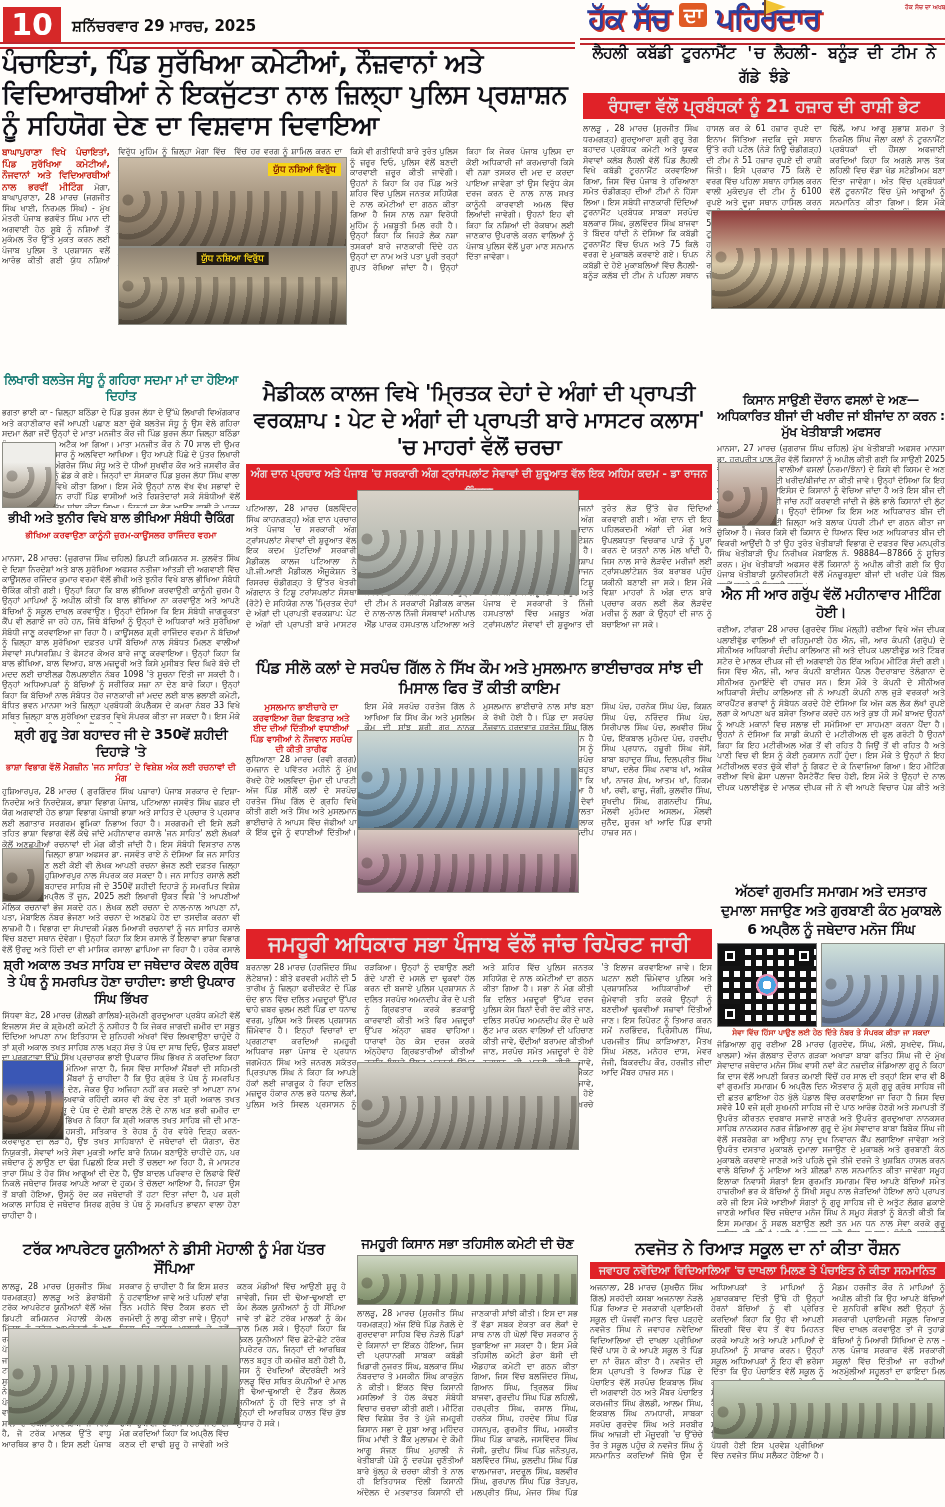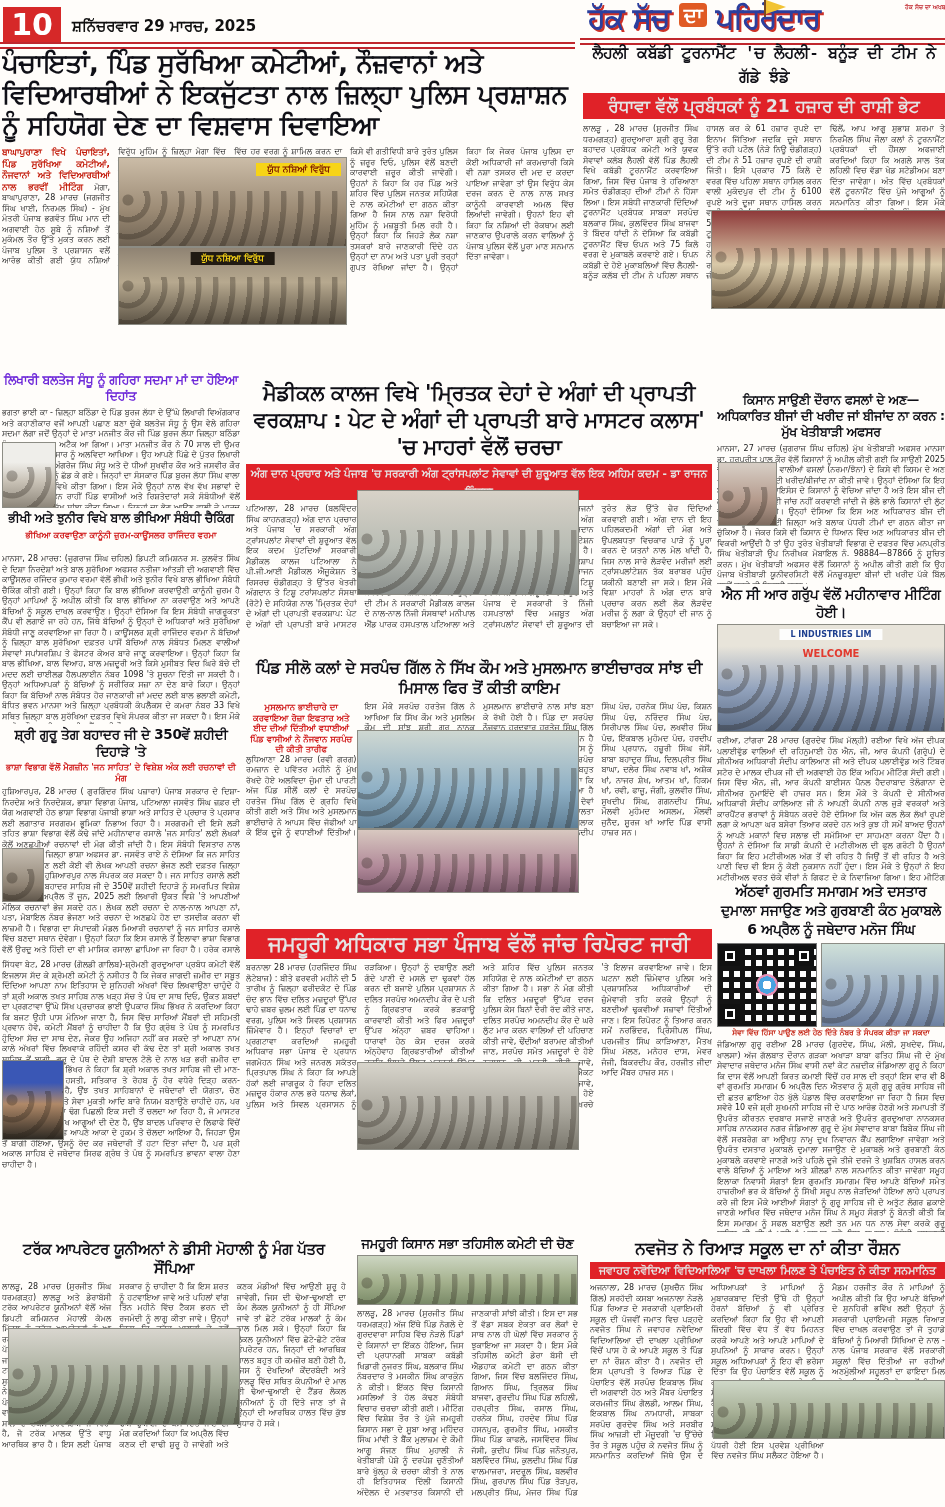--- a/index.html
+++ b/index.html
@@ -16,29 +16,29 @@
   .da-badge{display:inline-block;background:#e05a24;color:#fff;font-size:20px;line-height:24px;
             padding:0 5px;border-radius:4px;text-shadow:none;vertical-align:6px;}
   .flag{position:absolute;left:178px;top:-1px;width:0;height:0;
         border-top:7px solid transparent;border-bottom:7px solid transparent;border-left:20px solid #f2c335;}
   .flagpole{position:absolute;left:176px;top:-2px;width:2px;height:18px;background:#7a4a1e;}
   .tagline{position:absolute;right:2px;top:2px;font-size:6px;color:#c0272d;font-weight:bold;}
   
   .art{position:absolute;overflow:hidden;}
   .hl{font-weight:bold;color:#0f0f16;letter-spacing:-0.3px;}
   .hl.center{text-align:center;}
-  .hl.darkred{color:#6d28d9;}
+  .hl.darkred{color:#0f766e;}
   .redbanner{background:#e02228;color:#e5e5e5;font-weight:bold;text-align:center;}
   .redsub{color:#d01818;font-weight:bold;text-align:center;}
   .body{font-size:8px;line-height:10.5px;text-align:justify;color:#222;overflow:hidden;}
   .lead{color:#c21807;font-weight:bold;}
   .photo{position:absolute;border:1px solid #8c8c84;overflow:hidden;}
   .photo::before{content:"";position:absolute;left:0;right:0;bottom:0;top:38%;
      background:repeating-radial-gradient(circle at 9px 9px,rgba(35,28,20,.30) 0 5px,transparent 6px 17px);}
-  .pbanner{position:absolute;font-weight:bold;font-size:9px;padding:1px 11px;}
+  .pbanner{position:absolute;font-weight:bold;font-size:9px;padding:1px 5px;}
   .qr{position:relative;background:#fff;border:1px solid #777;
       background-image:repeating-linear-gradient(0deg,#141414 0 5px,transparent 5px 11px),
                        repeating-linear-gradient(90deg,#141414 0 5px,transparent 5px 11px);}
   .qr-eye{position:absolute;width:20px;height:20px;border:5px solid #111;background:#fff;box-sizing:border-box;}
   .qr-eye::after{content:"";position:absolute;left:2px;top:2px;width:6px;height:6px;background:#111;}
   .qr-logo{position:absolute;left:38px;top:30px;width:22px;height:22px;border-radius:50%;
            background:radial-gradient(circle,#fff 28%,#4aa3e0 29% 55%,#e78fb5 56% 80%,#f4c335 81%);}
   .caption-red{color:#c21807;font-weight:bold;font-size:7.5px;text-align:center;}
 </style>
 </head>
@@ -103,20 +103,21 @@
   <div class="art" style="left:2px;top:726px;width:238px;height:228px;">
     <div class="hl center" style="font-size:13.5px;line-height:17px;">ਸ਼੍ਰੀ ਗੁਰੂ ਤੇਗ ਬਹਾਦਰ ਜੀ ਦੇ 350ਵੇਂ ਸ਼ਹੀਦੀ ਦਿਹਾੜੇ 'ਤੇ</div>
     <div class="redsub" style="font-size:8.5px;margin-top:2px;">ਭਾਸ਼ਾ ਵਿਭਾਗ ਵੱਲੋਂ ਮੈਗਜ਼ੀਨ 'ਜਨ ਸਾਹਿਤ' ਦੇ ਵਿਸ਼ੇਸ਼ ਅੰਕ ਲਈ ਰਚਨਾਵਾਂ ਦੀ ਮੰਗ</div>
     <div class="body" style="margin-top:3px;height:186px;">
       <span>ਹੁਸ਼ਿਆਰਪੁਰ, 28 ਮਾਰਚ ( ਗੁਰਗਿੰਦਰ ਸਿੰਘ ਪਜ਼ਾਰਾ) ਪੰਜਾਬ ਸਰਕਾਰ ਦੇ ਦਿਸ਼ਾ-ਨਿਰਦੇਸ਼ ਅਤੇ ਨਿਰਦੇਸ਼ਕ, ਭਾਸ਼ਾ ਵਿਭਾਗ ਪੰਜਾਬ, ਪਟਿਆਲਾ ਜਸਵੰਤ ਸਿੰਘ ਜ਼ਫ਼ਰ ਦੀ ਯੋਗ ਅਗਵਾਈ ਹੇਠ ਭਾਸ਼ਾ ਵਿਭਾਗ ਪੰਜਾਬੀ ਭਾਸ਼ਾ ਅਤੇ ਸਾਹਿਤ ਦੇ ਪ੍ਰਚਾਰ ਤੇ ਪ੍ਰਸਾਰ ਲਈ ਲਗਾਤਾਰ ਸਰਗਰਮ ਭੂਮਿਕਾ ਨਿਭਾਅ ਰਿਹਾ ਹੈ। ਸਰਗਰਮੀ ਦੀ ਇਸੇ ਲੜੀ ਤਹਿਤ ਭਾਸ਼ਾ ਵਿਭਾਗ ਵੱਲੋਂ ਕੱਢੇ ਜਾਂਦੇ ਮਹੀਨਾਵਾਰ ਰਸਾਲੇ 'ਜਨ ਸਾਹਿਤ' ਲਈ ਲੇਖਕਾਂ ਕੋਲੋਂ ਅਣਛਪੀਆਂ ਰਚਨਾਵਾਂ ਦੀ ਮੰਗ ਕੀਤੀ ਜਾਂਦੀ ਹੈ। ਇਸ ਸੰਬੰਧੀ ਵਿਸਤਾਰ ਨਾਲ ਗੱਲ ਕਰਦਿਆਂ ਜ਼ਿਲ੍ਹਾ ਭਾਸ਼ਾ ਅਫਸਰ ਡਾ. ਜਸਵੰਤ ਰਾਏ ਨੇ ਦੱਸਿਆ ਕਿ ਜਨ ਸਾਹਿਤ ਰਸਾਲੇ 'ਚ ਛਪਣ ਲਈ ਕੋਈ ਵੀ ਲੇਖਕ ਆਪਣੀ ਰਚਨਾ ਭੇਜਣ ਲਈ ਦਫ਼ਤਰ ਜ਼ਿਲ੍ਹਾ ਭਾਸ਼ਾ ਅਫਸਰ ਹੁਸ਼ਿਆਰਪੁਰ ਨਾਲ ਸੰਪਰਕ ਕਰ ਸਕਦਾ ਹੈ। ਜਨ ਸਾਹਿਤ ਰਸਾਲੇ ਲਈ ਸ਼੍ਰੀ ਗੁਰੂ ਤੇਗ ਬਹਾਦਰ ਸਾਹਿਬ ਜੀ ਦੇ 350ਵੇਂ ਸ਼ਹੀਦੀ ਦਿਹਾੜੇ ਨੂੰ ਸਮਰਪਿਤ ਵਿਸ਼ੇਸ਼ ਅੰਕ ਮਹੀਨਾ ਅਪ੍ਰੈਲ ਤੋਂ ਜੂਨ, 2025 ਲਈ ਲਿਖਾਰੀ ਉਕਤ ਵਿਸ਼ੇ 'ਤੇ ਆਪਣੀਆਂ ਮੌਲਿਕ ਰਚਨਾਵਾਂ ਭੇਜ ਸਕਦੇ ਹਨ। ਲੇਖਕ ਲਈ ਰਚਨਾ ਦੇ ਨਾਲ-ਨਾਲ ਆਪਣਾ ਨਾਂ, ਪਤਾ, ਮੋਬਾਇਲ ਨੰਬਰ ਭੇਜਣਾ ਅਤੇ ਰਚਨਾ ਦੇ ਅਣਛਪੇ ਹੋਣ ਦਾ ਤਸਦੀਕ ਕਰਨਾ ਵੀ ਲਾਜ਼ਮੀ ਹੈ। ਵਿਭਾਗ ਦਾ ਸੰਪਾਦਕੀ ਮੰਡਲ ਮਿਆਰੀ ਰਚਨਾਵਾਂ ਨੂੰ ਜਨ ਸਾਹਿਤ ਰਸਾਲੇ ਵਿੱਚ ਬਣਦਾ ਸਥਾਨ ਦੇਵੇਗਾ। ਉਨ੍ਹਾਂ ਕਿਹਾ ਕਿ ਇਸ ਰਸਾਲੇ ਤੋਂ ਇਲਾਵਾ ਭਾਸ਼ਾ ਵਿਭਾਗ ਵੱਲੋਂ ਉਰਦੂ ਅਤੇ ਹਿੰਦੀ ਦਾ ਵੀ ਮਾਸਿਕ ਰਸਾਲਾ ਛਾਪਿਆ ਜਾ ਰਿਹਾ ਹੈ। ਹਰੇਕ ਰਸਾਲੇ ਦਾ ਸਾਲਾਨਾ ਚੰਦਾ ਮਹਿਜ ਦੋ ਸੌ ਚਾਲੀ ਰੁਪਏ ਹੈ। ਜ਼ਿਲ੍ਹਾ ਭਾਸ਼ਾ ਦਫ਼ਤਰ ਹੁਸ਼ਿਆਰਪੁਰ ਤੋਂ ਇਹ ਰਸਾਲੇ ਆ ਕੇ ਲਿਜਾਏ ਜਾ ਸਕਦੇ ਹਨ। ਇਨ੍ਹਾਂ ਰਸਾਲਿਆਂ ਨੂੰ ਵਿਭਾਗ ਵੱਲੋਂ ਪਾਠਕਾਂ ਦੇ ਘਰਾਂ ਤੱਕ ਡਾਕ ਰਾਹੀਂ ਪਹੁੰਚਾਉਣ ਦੀ ਵੀ ਵਿਵਸਥਾ ਕੀਤੀ ਗਈ ਹੈ।</span>
     </div>
     <div class="photo" style="left:0;top:122px;width:40px;height:52px;background:linear-gradient(180deg,#c8c0b4,#8f8374 70%,#5f564b);"></div>
   </div>
 
   <div class="art" style="left:2px;top:956px;width:238px;height:282px;">
+    <div class="hl center" style="font-size:13px;line-height:17px;">ਸ਼੍ਰੀ ਅਕਾਲ ਤਖਤ ਸਾਹਿਬ ਦਾ ਜਥੇਦਾਰ ਕੇਵਲ ਗ੍ਰੰਥ ਤੇ ਪੰਥ ਨੂੰ ਸਮਰਪਿਤ ਹੋਣਾ ਚਾਹੀਦਾ: ਭਾਈ ਉਪਕਾਰ ਸਿੰਘ ਭਿੱਖਰ</div>
     <div class="body" style="margin-top:4px;height:238px;">
       <span>ਸਿੱਧਵਾ ਬੇਟ, 28 ਮਾਰਚ (ਗੋਲਡੀ ਗਾਲਿਬ)-ਸ਼੍ਰੋਮਣੀ ਗੁਰਦੁਆਰਾ ਪ੍ਰਬੰਧ ਕਮੇਟੀ ਵੱਲੋਂ ਇਜਲਾਸ ਸੱਦ ਕੇ ਸ਼੍ਰੋਮਣੀ ਕਮੇਟੀ ਨੂੰ ਨਸੀਹਤ ਹੈ ਕਿ ਜੇਕਰ ਜਾਗਦੀ ਜ਼ਮੀਰ ਦਾ ਸਬੂਤ ਦਿੰਦਿਆ ਆਪਣਾ ਨਾਮ ਇਤਿਹਾਸ ਦੇ ਸੁਨਿਹਰੀ ਅੱਖਰਾਂ ਵਿੱਚ ਲਿਖਵਾਉਣਾ ਚਾਹੁੰਦੇ ਹੋ ਤਾਂ ਸ਼੍ਰੀ ਅਕਾਲ ਤਖਤ ਸਾਹਿਬ ਨਾਲ ਖੜ੍ਹ ਸੱਚ ਤੇ ਪੰਥ ਦਾ ਸਾਥ ਦਿਓ, ਉਕਤ ਸ਼ਬਦਾਂ ਦਾ ਪ੍ਰਗਟਾਵਾ ਉੱਘੇ ਸਿੱਖ ਪ੍ਰਚਾਰਕ ਭਾਈ ਉਪਕਾਰ ਸਿੰਘ ਭਿੱਖਰ ਨੇ ਕਰਦਿਆ ਕਿਹਾ ਕਿ ਬਜਟ ਉਹੀ ਪਾਸ ਮੰਨਿਆ ਜਾਣਾ ਹੈ, ਜਿਸ ਵਿੱਚ ਸਾਰਿਆਂ ਮੈਂਬਰਾਂ ਦੀ ਸਹਿਮਤੀ ਪ੍ਰਵਾਨ ਹੋਵੇ, ਕਮੇਟੀ ਮੈਂਬਰਾਂ ਨੂੰ ਚਾਹੀਦਾ ਹੈ ਕਿ ਉਹ ਗ੍ਰੰਥ ਤੇ ਪੰਥ ਨੂੰ ਸਮਰਪਿਤ ਹੁੰਦਿਆ ਸੱਚ ਦਾ ਸਾਥ ਦੇਣ, ਜੇਕਰ ਉਹ ਅਜਿਹਾ ਨਹੀਂ ਕਰ ਸਕਦੇ ਤਾਂ ਆਪਣਾ ਨਾਮ ਕਾਲੇ ਅੱਖਰਾਂ ਵਿੱਚ ਲਿਖਵਾਕੇ ਰਹਿੰਦੀ ਕਸਰ ਵੀ ਕੱਢ ਦੇਣ ਤਾਂ ਸ਼੍ਰੀ ਅਕਾਲ ਤਖਤ ਸਾਹਿਬ ਤੋਂ ਬਾਗੀ, ਗੁਰੂ ਦੇ ਪੰਥ ਦੇ ਦੋਸ਼ੀ ਬਾਦਲ ਟੋਲੇ ਦੇ ਨਾਲ ਖੜ ਭਰੀ ਜ਼ਮੀਰ ਦਾ ਸਬੂਤ ਦੇ ਦੇਣ। ਭਾਈ ਭਿੱਖਰ ਨੇ ਕਿਹਾ ਕਿ ਸ਼੍ਰੀ ਅਕਾਲ ਤਖਤ ਸਾਹਿਬ ਜੀ ਦੀ ਮਾਣ-ਮਰਿਆਦਾ, ਆਜ਼ਾਦ ਹਸਤੀ, ਸਤਿਕਾਰ ਤੇ ਰੋਹਬ ਨੂੰ ਹੋਰ ਵਧੇਰੇ ਦਿੜ੍ਹ ਕਰਨ-ਕਰਵਾਉਣ ਦੀ ਲੋੜ ਹੈ, ਉਂਝ ਤਖਤ ਸਾਹਿਬਾਨਾਂ ਦੇ ਜਥੇਦਾਰਾਂ ਦੀ ਯੋਗਤਾ, ਚੋਣ ਨਿਯੁਕਤੀ, ਸੇਵਾਵਾਂ ਅਤੇ ਸੇਵਾ ਮੁਕਤੀ ਆਦਿ ਬਾਰੇ ਨਿਯਮ ਬਣਾਉਣੇ ਚਾਹੀਦੇ ਹਨ, ਪਰ ਜਥੇਦਾਰ ਨੂੰ ਲਾਉਣ ਦਾ ਢੰਗ ਪਿਛਲੀ ਇਕ ਸਦੀ ਤੋਂ ਚਲਦਾ ਆ ਰਿਹਾ ਹੈ, ਜੋ ਮਾਸਟਰ ਤਾਰਾ ਸਿੰਘ ਤੇ ਹੋਰ ਸਿੱਖ ਆਗੂਆਂ ਦੀ ਦੇਣ ਹੈ, ਉਂਝ ਬਾਦਲ ਪਰਿਵਾਰ ਦੇ ਲਿਫਾਫੇ ਵਿੱਚੋਂ ਨਿਕਲੇ ਜਥੇਦਾਰ ਸਿਰਫ ਆਪਣੇ ਆਕਾ ਦੇ ਹੁਕਮ ਤੇ ਚੱਲਦਾ ਆਇਆ ਹੈ, ਜਿਹੜਾ ਉਸ ਤੋਂ ਬਾਗੀ ਹੋਇਆ, ਉਸਨੂੰ ਰੱਦ ਕਰ ਜਥੇਦਾਰੀ ਤੋਂ ਹਟਾ ਦਿੱਤਾ ਜਾਂਦਾ ਹੈ, ਪਰ ਸ਼੍ਰੀ ਅਕਾਲ ਸਾਹਿਬ ਦੇ ਜਥੇਦਾਰ ਸਿਰਫ ਗ੍ਰੰਥ ਤੇ ਪੰਥ ਨੂੰ ਸਮਰਪਿਤ ਭਾਵਨਾ ਵਾਲਾ ਹੋਣਾ ਚਾਹੀਦਾ ਹੈ।</span>
     </div>
     <div class="photo" style="left:0;top:104px;width:60px;height:78px;background:linear-gradient(180deg,#3a57b5 28%,#b08968 55%,#2e2a24);"></div>
   </div>
 
   <div class="art" style="left:2px;top:1240px;width:344px;height:265px;">
     <div class="hl center" style="font-size:15px;line-height:19px;">ਟਰੱਕ ਆਪਰੇਟਰ ਯੂਨੀਅਨਾਂ ਨੇ ਡੀਸੀ ਮੋਹਾਲੀ ਨੂੰ ਮੰਗ ਪੱਤਰ ਸੌਂਪਿਆ</div>
     <div class="body" style="margin-top:4px;height:238px;column-count:3;column-gap:8px;">
       <span>ਲਾਲੜੂ, 28 ਮਾਰਚ (ਸੁਰਜੀਤ ਸਿੰਘ ਧਰਮਗੜ੍ਹ) ਲਾਲੜੂ ਅਤੇ ਡੇਰਾਬੱਸੀ ਟਰੱਕ ਆਪਰੇਟਰ ਯੂਨੀਅਨਾਂ ਵੱਲੋਂ ਅੱਜ ਡਿਪਟੀ ਕਮਿਸ਼ਨਰ ਮੋਹਾਲੀ ਕੋਮਲ ਮਿੱਤਲ ਨੂੰ ਟਰੱਕ ਆਪਰੇਟਰਾਂ ਨੂੰ ਆ ਰਹੀਆਂ ਸਮੱਸਿਆਵਾਂ ਸੰਬੰਧੀ ਮੰਗ ਪੱਤਰ ਸੌਂਪਿਆ ਗਿਆ। ਇਸ ਸੰਬੰਧੀ ਜਾਣਕਾਰੀ ਦਿੰਦਿਆਂ ਬੱਜੀ-ਮੁਬਾਰਿਕਪੁਰ ਟਰੱਕ ਆਪਰੇਟਰ ਯੂਨੀਅਨ ਦੇ ਪ੍ਰਧਾਨ ਸੁਖਦੀਪ ਸਿੰਘ ਫੌਜੀ ਰਾਮਗੜ੍ਹ ਭੁੱਜਖੀ ਨੇ ਪੱਤਰ ਰਾਹੀਂ ਮੰਗ ਕੀਤੀ ਹੈ ਕਿ ਪੰਜਾਬ ਸਰਕਾਰ ਵੱਲੋਂ ਨਵੇਂ ਖਰੀਦੇ ਗਏ ਵਾਹਨਾਂ ਦਾ ਪਹਿਲੀ ਵਾਰ ਵਿੱਚ ਹੀ 4 ਸਾਲਾ ਦਾ ਟੈਕਸ ਭਰਵਾਇਆ ਜਾ ਰਿਹਾ ਹੈ, ਜੋ ਟਰੱਕ ਮਾਲਕ ਉੱਤੇ ਵਾਧੂ ਆਰਥਿਕ ਭਾਰ ਹੈ। ਇਸ ਲਈ ਪੰਜਾਬ ਸਰਕਾਰ ਨੂੰ ਚਾਹੀਦਾ ਹੈ ਕਿ ਇਸ ਸ਼ਰਤ ਨੂੰ ਹਟਵਾਇਆ ਜਾਵੇ ਅਤੇ ਪਹਿਲਾਂ ਵਾਂਗ ਤਿੰਨ ਮਹੀਨੇ ਵਿੱਚ ਟੈਕਸ ਭਰਨ ਦੀ ਰਜਮੰਦੀ ਨੂੰ ਲਾਗੂ ਕੀਤਾ ਜਾਵੇ। ਉਨ੍ਹਾਂ ਕਿਹਾ ਕਿ ਟਰੱਕ ਮਾਲਕਾਂ ਦੇ ਨਵੇਂ ਵਾਹਨਾਂ ਦੀ ਪਾਸਿੰਗ ਅਤੇ ਪਰਮਿਟ ਦੀ ਪਾਲਿਸੀ ਨੂੰ ਸੁਖਾਲਾ ਬਣਾਇਆ ਜਾਵੇ। ਉਨ੍ਹਾਂ ਕਿਹਾ ਕਿ ਰਜਿਸਟ੍ਰੇਸ਼ਨ ਸਰਟੀਫਿਕੇਟ ਅਤੇ ਟ੍ਰਾਂਸਫਰ ਸਰਟੀਫਿਕੇਟ ਆਦਿ ਦੇ ਕੰਮਾਂ ਵਿੱਚ ਹੋ ਰਹੀ ਦੇਰੀ ਨੂੰ ਦੂਰ ਕਰਕੇ ਸੁਖਾਲਾ ਬਣਾਇਆ ਜਾਵੇ। ਉਨ੍ਹਾਂ ਲੋਕਲ ਯੂਨੀਅਨਾਂ ਨੂੰ ਪਹਿਲ ਦੇ ਅਧਾਰ ਉੱਤੇ ਢੋਆ-ਢੁਆਈ ਦੇ ਕੰਮ ਦਿੱਤੇ ਜਾਣ ਦੀ ਮੰਗ ਕਰਦਿਆਂ ਕਿਹਾ ਕਿ ਅਪ੍ਰੈਲ ਵਿੱਚ ਕਣਕ ਦੀ ਵਾਢੀ ਸ਼ੁਰੂ ਹੋ ਜਾਵੇਗੀ ਅਤੇ ਕਣਕ ਮੰਡੀਆਂ ਵਿੱਚ ਆਉਣੀ ਸ਼ੁਰੂ ਹੋ ਜਾਵੇਗੀ, ਜਿਸ ਦੀ ਢੋਆ-ਢੁਆਈ ਦਾ ਕੰਮ ਲੋਕਲ ਯੂਨੀਅਨਾਂ ਨੂੰ ਹੀ ਸੌਂਪਿਆ ਜਾਵੇ ਤਾਂ ਛੋਟੇ ਟਰੱਕ ਮਾਲਕਾਂ ਨੂੰ ਕੰਮ ਨਾਲ ਮਿਲ ਸਕੇ। ਉਨ੍ਹਾਂ ਕਿਹਾ ਕਿ ਲੋਕਲ ਯੂਨੀਅਨਾਂ ਵਿੱਚ ਛੋਟੇ-ਛੋਟੇ ਟਰੱਕ ਓਪਰੇਟਰ ਹਨ, ਜਿਨ੍ਹਾਂ ਦੀ ਆਰਥਿਕ ਹਾਲਤ ਬਹੁਤ ਹੀ ਕਮਜ਼ੋਰ ਬਣੀ ਹੋਈ ਹੈ, ਜਿਸ ਨੂੰ ਦੇਖਦਿਆਂ ਕੇਂਦਰਬੰਦੀ ਅਤੇ ਲਾਲੜੂ ਵਿੱਚ ਸਥਿਤ ਕੰਪਨੀਆਂ ਦੇ ਮਾਲ ਦੀ ਢੋਆ-ਢੁਆਈ ਦੇ ਟੈਂਡਰ ਲੋਕਲ ਯੂਨੀਅਨਾਂ ਨੂੰ ਹੀ ਦਿੱਤੇ ਜਾਣ ਤਾਂ ਜੋ ਉਨ੍ਹਾਂ ਦੀ ਆਰਥਿਕ ਹਾਲਤ ਵਿੱਚ ਕੁੱਝ ਸੁਧਾਰ ਹੋ ਸਕੇ।</span>
@@ -162,24 +163,20 @@
   <div class="art" style="left:717px;top:392px;width:228px;height:192px;">
     <div class="hl center" style="font-size:12.5px;line-height:16px;">ਕਿਸਾਨ ਸਾਉਣੀ ਦੌਰਾਨ ਫਸਲਾਂ ਦੇ ਅਣ—ਅਧਿਕਾਰਿਤ ਬੀਜਾਂ ਦੀ ਖਰੀਦ ਜਾਂ ਬੀਜਾਂਦ ਨਾ ਕਰਨ : ਮੁੱਖ ਖੇਤੀਬਾੜੀ ਅਫਸਰ</div>
     <div class="body" style="margin-top:4px;height:150px;">
       <span>ਮਾਨਸਾ, 27 ਮਾਰਚ (ਜੁਗਰਾਜ ਸਿੰਘ ਚਹਿਲ) ਮੁੱਖ ਖੇਤੀਬਾੜੀ ਅਫਸਰ ਮਾਨਸਾ ਡਾ. ਹਰਪ੍ਰੀਤ ਪਾਲ ਕੌਰ ਵੱਲੋਂ ਕਿਸਾਨਾਂ ਨੂੰ ਅਪੀਲ ਕੀਤੀ ਗਈ ਕਿ ਸਾਉਣੀ 2025 ਦੌਰਾਨ ਬੀਜੀਆਂ ਜਾਣ ਵਾਲੀਆਂ ਫਸਲਾਂ (ਨਰਮਾ/ਝੋਨਾ) ਦੇ ਕਿਸੇ ਵੀ ਕਿਸਮ ਦੇ ਅਣ—ਅਧਿਕਾਰਤ ਬੀਜ ਦੀ ਖਰੀਦ/ਬੀਜਾਂਦ ਨਾ ਕੀਤੀ ਜਾਵੇ। ਉਨ੍ਹਾਂ ਦੱਸਿਆ ਕਿ ਇਹ ਬੀਜ ਬਿਨ੍ਹਾਂ ਕਿਸੇ ਲਾਇਸੰਸ ਦੇ ਕਿਸਾਨਾਂ ਨੂੰ ਵੇਚਿਆ ਜਾਂਦਾ ਹੈ ਅਤੇ ਇਸ ਬੀਜ ਦੀ ਗੁਣਵੱਤਾ ਬਾਰੇ ਕੋਈ ਵੀ ਜਾਂਚ ਨਹੀਂ ਕਰਵਾਈ ਜਾਂਦੀ ਜੋ ਭੋਲੇ ਭਾਲੇ ਕਿਸਾਨਾਂ ਦੀ ਲੁੱਟ ਦਾ ਕਾਰਨ ਬਣਦਾ ਹੈ। ਉਨ੍ਹਾਂ ਦੱਸਿਆ ਕਿ ਇਸ ਅਣ ਅਧਿਕਾਰਤ ਬੀਜ ਦੀ ਵਿਕਰੀ ਨੂੰ ਰੋਕਣ ਲਈ ਜ਼ਿਲ੍ਹਾ ਅਤੇ ਬਲਾਕ ਪੱਧਰੀ ਟੀਮਾਂ ਦਾ ਗਠਨ ਕੀਤਾ ਜਾ ਚੁੱਕਿਆ ਹੈ। ਜੇਕਰ ਕਿਸੇ ਵੀ ਕਿਸਾਨ ਦੇ ਧਿਆਨ ਵਿੱਚ ਅਣ ਅਧਿਕਾਰਤ ਬੀਜ ਦੀ ਵਿਕਰੀ ਆਉਂਦੀ ਹੈ ਤਾਂ ਉਹ ਤੁਰੰਤ ਖੇਤੀਬਾੜੀ ਵਿਭਾਗ ਦੇ ਦਫਤਰ ਵਿੱਚ ਮਨਪ੍ਰੀਤ ਸਿੰਘ ਖੇਤੀਬਾੜੀ ਉਪ ਨਿਰੀਖਕ ਮੋਬਾਇਲ ਨੰ. 98884—87866 ਨੂੰ ਸੂਚਿਤ ਕਰਨ। ਮੁੱਖ ਖੇਤੀਬਾੜੀ ਅਫਸਰ ਵੱਲੋਂ ਕਿਸਾਨਾਂ ਨੂੰ ਅਪੀਲ ਕੀਤੀ ਗਈ ਕਿ ਉਹ ਪੰਜਾਬ ਖੇਤੀਬਾੜੀ ਯੂਨੀਵਰਸਿਟੀ ਵੱਲੋਂ ਮੰਨਜ਼ੂਰਸ਼ੁਦਾ ਬੀਜਾਂ ਦੀ ਖਰੀਦ ਪੱਕੇ ਬਿੱਲ ਰਾਹੀਂ ਕਰਕੇ ਹੀ ਬਿਜਾਈ ਕਰਨ।</span>
     </div>
     <div class="photo" style="left:1px;top:70px;width:57px;height:62px;background:linear-gradient(180deg,#d8cfc6,#b49a8c 60%,#7d6a5e);"></div>
   </div>
 
   <div class="art" style="left:717px;top:585px;width:228px;height:296px;">
     <div class="hl center" style="font-size:14px;line-height:18px;">ਐਨ ਸੀ ਆਰ ਗਰੁੱਪ ਵੱਲੋਂ ਮਹੀਨਾਵਾਰ ਮੀਟਿੰਗ ਹੋਈ।</div>
-    <div class="photo" style="position:relative;left:0;top:0;width:226px;height:106px;margin-top:3px;background:linear-gradient(180deg,#e8e4da 20%,#93a3bd 60%,#5a6b85);">
-      <span class="pbanner" style="top:4px;left:50%;transform:translateX(-50%);background:rgba(255,255,255,.9);color:#1d3f8f;font-size:8px;white-space:nowrap;">L INDUSTRIES LIM</span>
-      <span class="pbanner" style="top:22px;left:50%;transform:translateX(-50%);background:transparent;color:#e23a2e;font-size:10px;">WELCOME</span>
-    </div>
     <div class="body" style="margin-top:4px;height:168px;">
       <span>ਰਈਆ, ਟਾਂਗਰਾ 28 ਮਾਰਚ (ਗੁਰਦੇਵ ਸਿੰਘ ਮੱਲ੍ਹੀ) ਰਈਆ ਵਿਖੇ ਅੱਜ ਦੀਪਕ ਪਲਾਈਵੁੱਡ ਵਾਲਿਆਂ ਦੀ ਰਹਿਨੁਮਾਈ ਹੇਠ ਐਨ, ਜੀ, ਆਰ ਕੰਪਨੀ (ਗਰੁੱਪ) ਦੇ ਸੀਨੀਅਰ ਅਧਿਕਾਰੀ ਸੰਦੀਪ ਕਾਲਿਆਣ ਜੀ ਅਤੇ ਦੀਪਕ ਪਲਾਈਵੁੱਡ ਅਤੇ ਟਿੰਬਰ ਸਟੋਰ ਦੇ ਮਾਲਕ ਦੀਪਕ ਜੀ ਦੀ ਅਗਵਾਈ ਹੇਠ ਇੱਕ ਅਹਿਮ ਮੀਟਿੰਗ ਸੱਦੀ ਗਈ। ਜਿਸ ਵਿੱਚ ਐਨ, ਜੀ, ਆਰ ਕੰਪਨੀ ਬਾਈਸਨ ਪੈਨਲ ਹੈਦਰਾਬਾਦ ਤੇਲੰਗਾਨਾ ਦੇ ਸੀਨੀਅਰ ਨੁਮਾਇੰਦੇ ਵੀ ਹਾਜ਼ਰ ਸਨ। ਇਸ ਮੌਕੇ ਤੇ ਕੰਪਨੀ ਦੇ ਸੀਨੀਅਰ ਅਧਿਕਾਰੀ ਸੰਦੀਪ ਕਾਲਿਆਣ ਜੀ ਨੇ ਆਪਣੀ ਕੰਪਨੀ ਨਾਲ ਜੁੜੇ ਵਰਕਰਾਂ ਅਤੇ ਕਾਰਪੈਂਟਰ ਭਰਾਵਾਂ ਨੂੰ ਸੰਬੋਧਨ ਕਰਦੇ ਹੋਏ ਦੱਸਿਆ ਕਿ ਅੱਜ ਕਲ ਲੋਕ ਲੱਖਾਂ ਰੁਪਏ ਲਗਾ ਕੇ ਆਪਣਾ ਘਰ ਬਸੇਰਾ ਤਿਆਰ ਕਰਦੇ ਹਨ ਅਤੇ ਕੁਝ ਹੀ ਸਮੇਂ ਬਾਅਦ ਉਹਨਾਂ ਨੂੰ ਆਪਣੇ ਮਕਾਨਾਂ ਵਿਚ ਸਲਾਭ ਦੀ ਸਮੱਸਿਆ ਦਾ ਸਾਹਮਣਾ ਕਰਨਾ ਪੈਂਦਾ ਹੈ। ਉਹਨਾਂ ਨੇ ਦੱਸਿਆ ਕਿ ਸਾਡੀ ਕੰਪਨੀ ਦੇ ਮਟੀਰੀਅਲ ਦੀ ਫੁਲ ਗਰੰਟੀ ਹੈ ਉਹਨਾਂ ਕਿਹਾ ਕਿ ਇਹ ਮਟੀਰੀਅਲ ਅੱਗ ਤੋਂ ਵੀ ਰਹਿਤ ਹੈ ਜਿਉਂ ਤੋਂ ਵੀ ਰਹਿਤ ਹੈ ਅਤੇ ਪਾਣੀ ਵਿਚ ਵੀ ਇਸ ਨੂੰ ਕੋਈ ਨੁਕਸਾਨ ਨਹੀਂ ਹੁੰਦਾ। ਇਸ ਮੌਕੇ ਤੇ ਉਨ੍ਹਾਂ ਨੇ ਇਹ ਮਟੀਰੀਅਲ ਵਰਤ ਚੁੱਕੇ ਵੀਰਾਂ ਨੂੰ ਗਿਫਟ ਦੇ ਕੇ ਨਿਵਾਜਿਆ ਗਿਆ। ਇਹ ਮੀਟਿੰਗ ਰਈਆ ਵਿਖੇ ਛੋਸਾ ਪਲਾਜਾ ਰੈਸਟੋਰੈਂਟ ਵਿਚ ਹੋਈ, ਇਸ ਮੌਕੇ ਤੇ ਉਨ੍ਹਾਂ ਦੇ ਨਾਲ ਦੀਪਕ ਪਲਾਈਵੁੱਡ ਦੇ ਮਾਲਕ ਦੀਪਕ ਜੀ ਨੇ ਵੀ ਆਪਣੇ ਵਿਚਾਰ ਪੇਸ਼ ਕੀਤੇ ਅਤੇ ਉਹਨਾਂ ਆਏ ਹੋਏ ਆਪਣੇ ਕਾਰਪੈਂਟਰ ਅਤੇ ਪੇਂਟਰ ਵੀਰਾਂ ਦਾ ਤਹਿ ਦਿਲੋਂ ਧੰਨਵਾਦ ਕੀਤਾ ਅਤੇ ਸਾਰੇ ਵਰਕਰਾਂ ਨੂੰ ਗਿਫਟ ਦੇ ਕੇ ਨਿਵਾਜਿਆ ਗਿਆ।</span>
     </div>
   </div>
 
   <div class="art" style="left:717px;top:882px;width:228px;height:350px;">
     <div class="hl center" style="font-size:14px;line-height:19px;">ਅੱਠਵਾਂ ਗੁਰਮਤਿ ਸਮਾਗਮ ਅਤੇ ਦਸਤਾਰ ਦੁਮਾਲਾ ਸਜਾਉਣ ਅਤੇ ਗੁਰਬਾਣੀ ਕੰਠ ਮੁਕਾਬਲੇ 6 ਅਪ੍ਰੈਲ ਨੂੰ ਜਥੇਦਾਰ ਮਨੋਜ ਸਿੰਘ</div>
     <div style="display:flex;gap:4px;margin-top:4px;">
       <div class="qr" style="width:98px;height:82px;">
         <div class="qr-eye" style="left:2px;top:2px;"></div>

